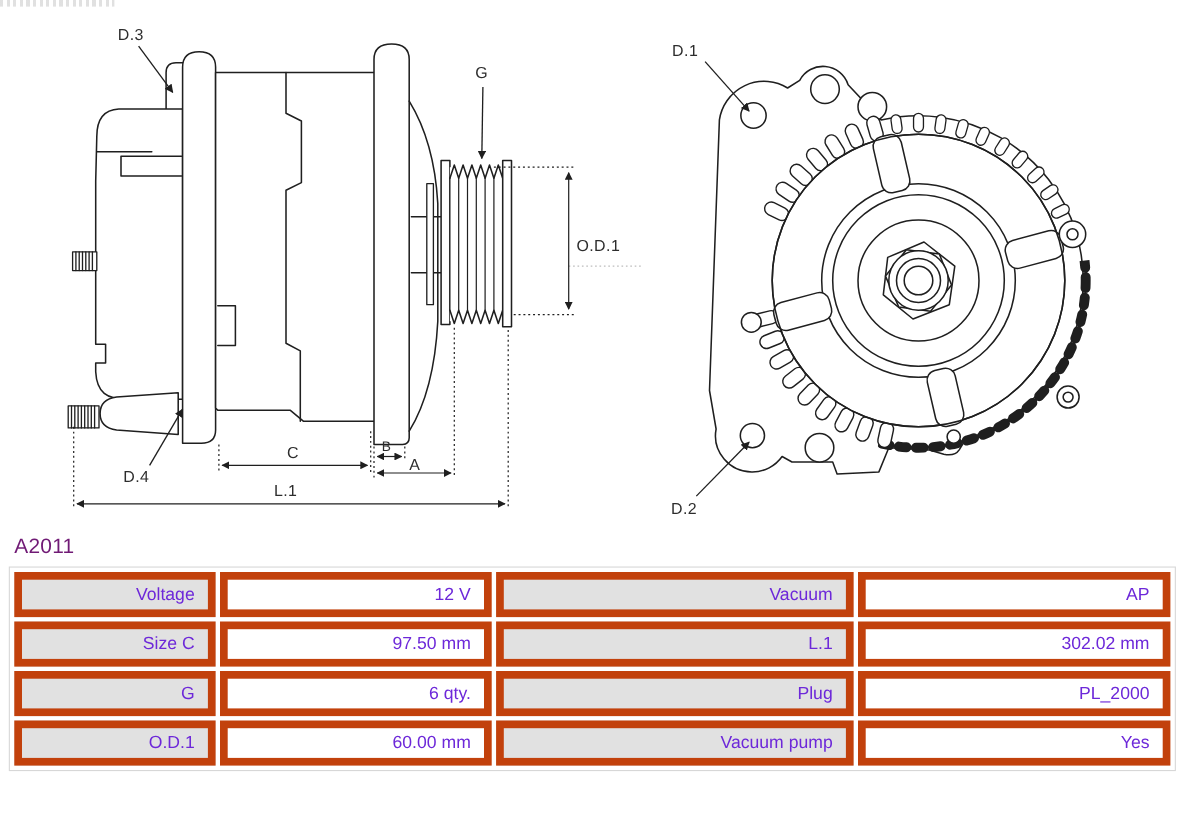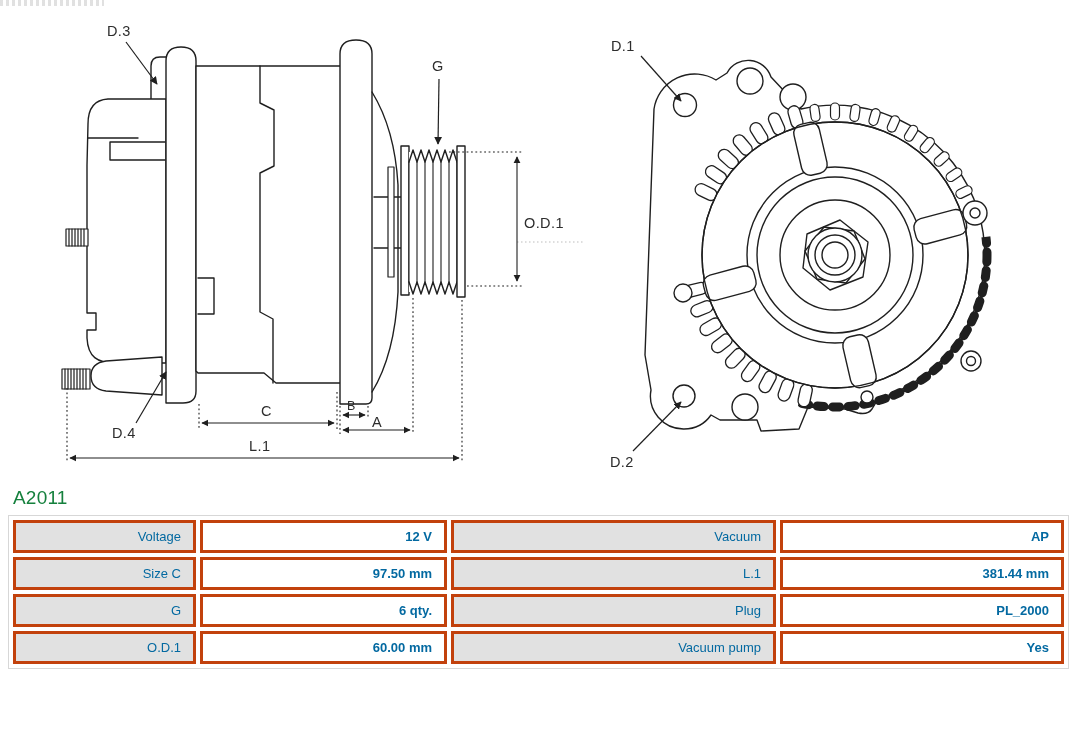--- a/index.html
+++ b/index.html
@@ -1,26 +1,26 @@
 <!DOCTYPE html>
 <html><head>
 <meta charset="utf-8">
 <style>
   html,body{margin:0;padding:0;background:#fff;}
   body{width:1080px;height:753px;position:relative;font-family:"Liberation Sans",sans-serif;overflow:hidden;}
   .logo-strip{position:absolute;left:0;top:0;width:104px;height:6px;
     background:repeating-linear-gradient(90deg,#d9d9d9 0 3px,#ffffff 3px 6px);opacity:.8;}
   .drawing{position:absolute;left:0;top:0;width:1080px;height:486px;}
-  .part-number{position:absolute;left:13px;top:487px;font-size:19px;color:#15803d;letter-spacing:.2px;}
+  .part-number{position:absolute;left:13px;top:487px;font-size:19px;color:#701a75;letter-spacing:.2px;}
   table.specs{position:absolute;left:8px;top:515px;width:1059px;table-layout:fixed;
     border-collapse:separate;border-spacing:4px;border:1px solid #d7d7d7;background:#fff;}
-  table.specs td{height:27px;border:3px solid #c2410c;font-size:13px;color:#0369a1;
+  table.specs td{height:27px;border:7px solid #c2410c;font-size:16px;color:#6d28d9;
     text-align:right;padding:0 12px 0 4px;vertical-align:middle;white-space:nowrap;overflow:hidden;}
   td.lbl{background:#e1e1e1;}
-  td.val{background:#ffffff;font-weight:bold;}
+  td.val{background:#ffffff;}
   svg text{font-family:"Liberation Sans",sans-serif;font-size:14.5px;fill:#2d2d2d;letter-spacing:.4px;}
   svg text.small{font-size:12.5px;}
 </style>
 </head>
 <body>
 
 <div class="logo-strip"></div>
 
 <svg class="drawing" viewBox="0 0 1080 486">
   <defs>
@@ -201,21 +201,21 @@
     <tr>
       <td class="lbl">Voltage</td>
       <td class="val">12 V</td>
       <td class="lbl">Vacuum</td>
       <td class="val">AP</td>
     </tr>
     <tr>
       <td class="lbl">Size C</td>
       <td class="val">97.50 mm</td>
       <td class="lbl">L.1</td>
-      <td class="val">381.44 mm</td>
+      <td class="val">302.02 mm</td>
     </tr>
     <tr>
       <td class="lbl">G</td>
       <td class="val">6 qty.</td>
       <td class="lbl">Plug</td>
       <td class="val">PL_2000</td>
     </tr>
     <tr>
       <td class="lbl">O.D.1</td>
       <td class="val">60.00 mm</td>

